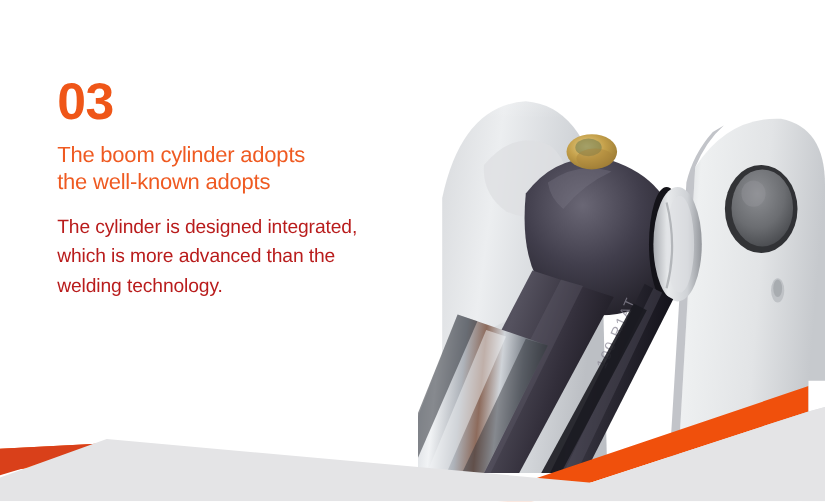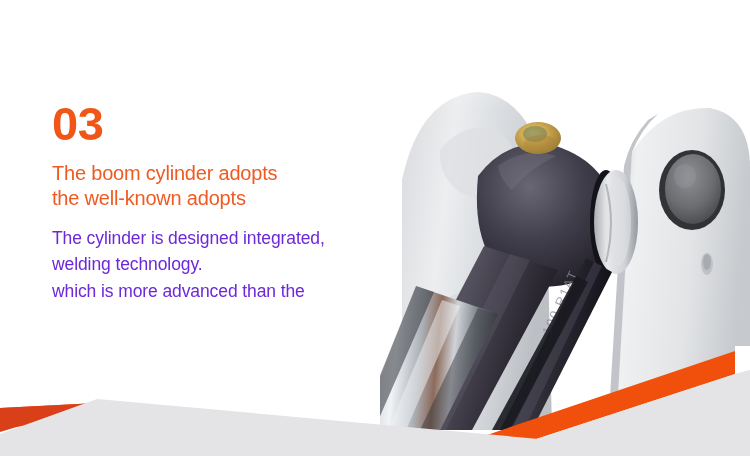--- a/index.html
+++ b/index.html
@@ -32,21 +32,21 @@
   #photo-svg {
     display: block;
     width: 370px;
     height: 430px;
   }
 
   
   #text-block {
     position: absolute;
     left: 52px;
-    top: 100px;
+    top: 68px;
     width: 350px;
   }
   #step-number {
     font-size: 47px;
     font-weight: bold;
     color: #ef5618;
     line-height: 1.0;
     letter-spacing: -0.5px;
     margin: 0 0 14px 0;
   }
@@ -55,21 +55,21 @@
     font-weight: normal;
     color: #ef5a21;
     line-height: 1.24;
     margin: 0 0 14px 0;
     letter-spacing: -0.2px;
   }
   #headline .hl-line { display: block; }
   #body-copy {
     font-size: 17.5px;
     font-weight: normal;
-    color: #6d28d9;
+    color: #b91c1c;
     line-height: 1.52;
     margin: 0;
     letter-spacing: -0.1px;
   }
   #body-copy .bc-line { display: block; }
 
   
   #bottom-decor {
     position: absolute;
     left: 0;
@@ -212,22 +212,22 @@
   <div id="text-block">
     <div id="step-number">03</div>
 
     <h2 id="headline">
       <span class="hl-line">The boom cylinder adopts</span>
       <span class="hl-line">the well-known adopts</span>
     </h2>
 
     <p id="body-copy">
       <span class="bc-line">The cylinder is designed  integrated,</span>
+      <span class="bc-line">which is more advanced than the</span>
       <span class="bc-line">welding technology.</span>
-      <span class="bc-line">which is more advanced than the</span>
     </p>
   </div>
 
   <div id="bottom-decor">
     <svg viewBox="0 0 750 110" preserveAspectRatio="none">
 
       <path d="M 0 62 L 97 57 L 478 92 L 735 5 L 735 28 L 478 112 L 97 74 L 0 82 Z" fill="#f0500c"></path>
 
       <path d="M 0 62 L 97 57 L 0 86 Z" fill="#d9401a"></path>
 

